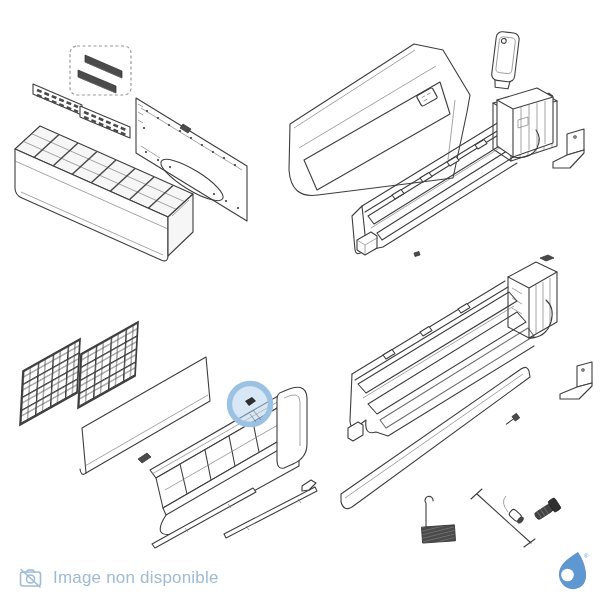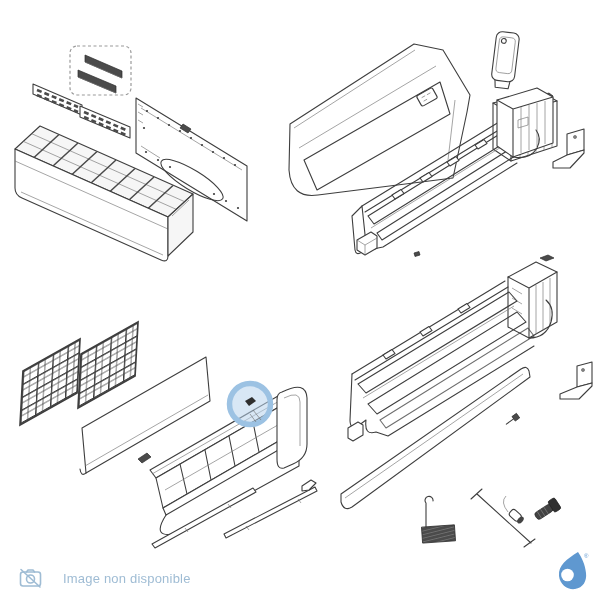--- a/index.html
+++ b/index.html
@@ -5,22 +5,22 @@
   html,body{margin:0;padding:0;background:#fff;}
   .stage{position:relative;width:600px;height:600px;background:#fff;overflow:hidden;
          font-family:"Liberation Sans",sans-serif;}
   .diagram-svg{position:absolute;left:0;top:0;}
   .ln{fill:none;stroke:#3e3e3e;stroke-width:1.1;stroke-linejoin:round;stroke-linecap:round;}
   .lnf{fill:#ffffff;stroke:#3e3e3e;stroke-width:1.1;stroke-linejoin:round;}
   .lt{fill:#f6f6f6;stroke:#3e3e3e;stroke-width:1.1;stroke-linejoin:round;}
   .thin{fill:none;stroke:#747474;stroke-width:.65;}
   .dk{fill:#4b4b4b;stroke:#2c2c2c;stroke-width:.7;}
   .slot{fill:none;stroke:#4b4b4b;stroke-width:2.6;stroke-dasharray:5 3;}
-  .watermark{position:absolute;left:18px;bottom:11px;display:flex;align-items:center;gap:20px;
-             color:var(--wm,#9fbcd4);font-size:13px;letter-spacing:.2px;}
+  .watermark{position:absolute;left:18px;bottom:11px;display:flex;align-items:center;gap:10px;
+             color:var(--wm,#9fbcd4);font-size:17px;letter-spacing:.2px;}
   .brandlogo{position:absolute;right:8px;bottom:4px;}
 </style>
 </head>
 <body>
 
 <div class="stage">
 
   <svg class="diagram-svg" width="600" height="600" viewBox="0 0 600 600">
     <defs>
       <pattern id="hatch" width="3.5" height="3.5" patternUnits="userSpaceOnUse" patternTransform="rotate(80)">

